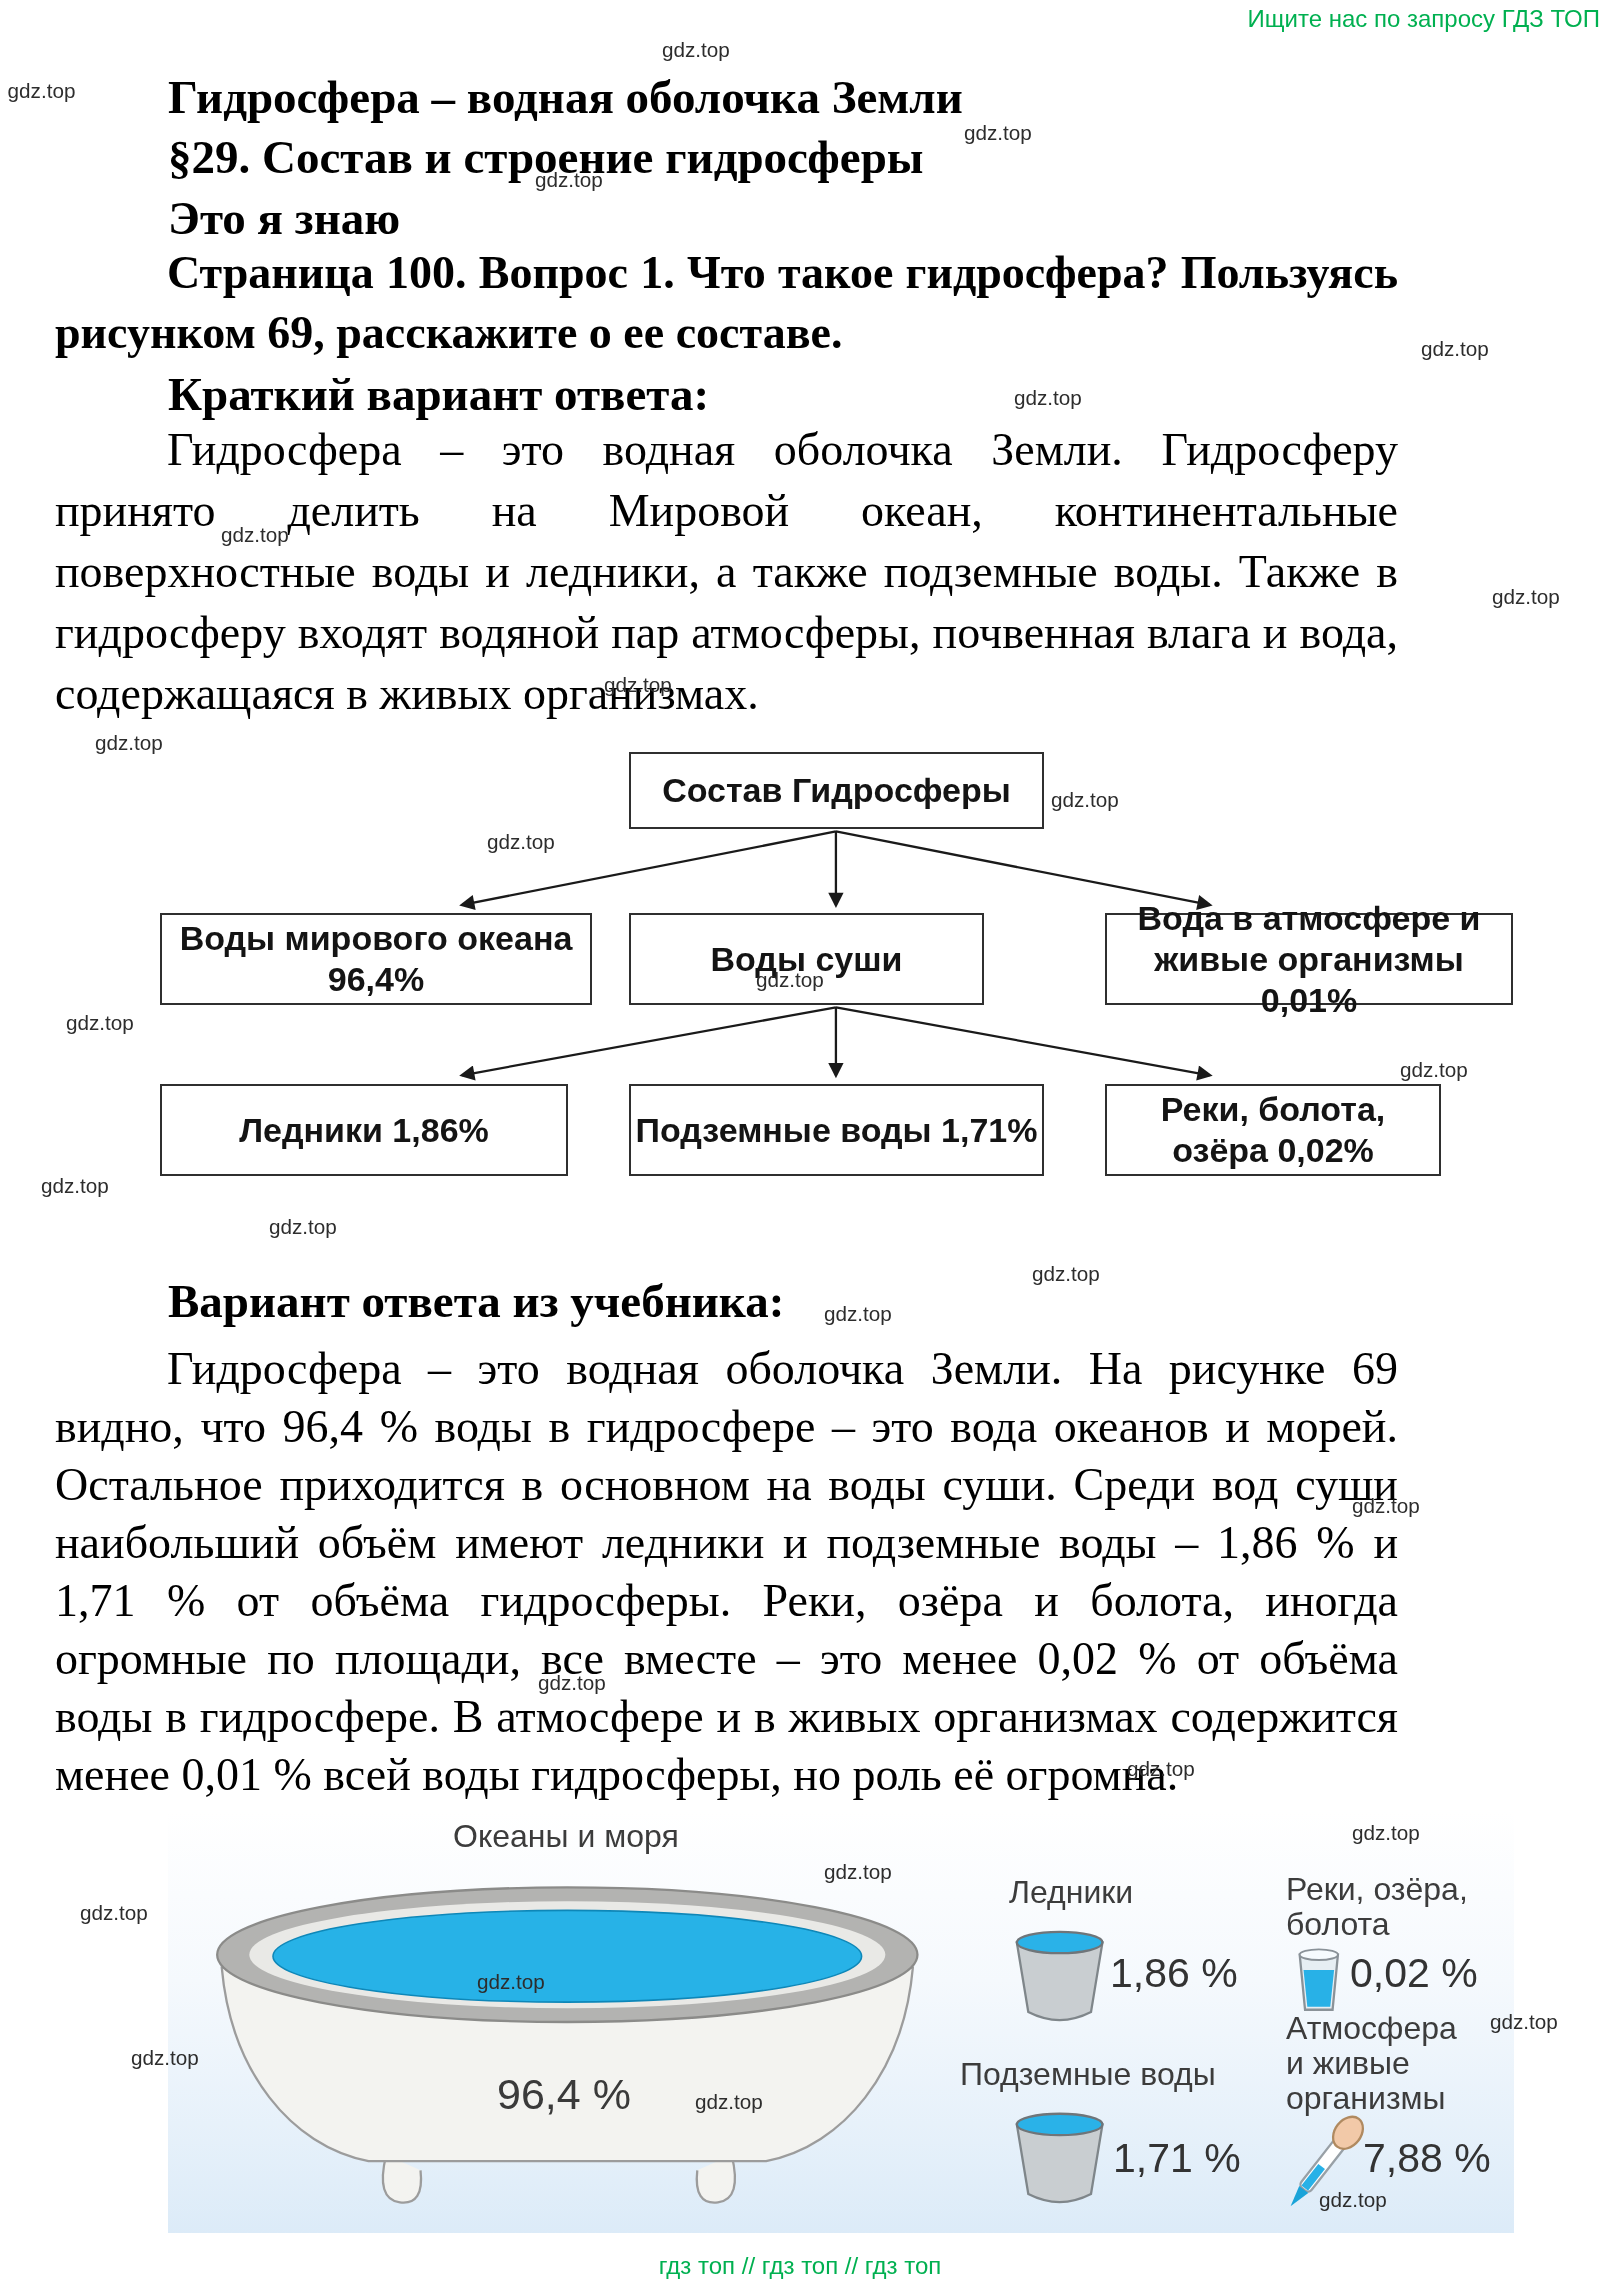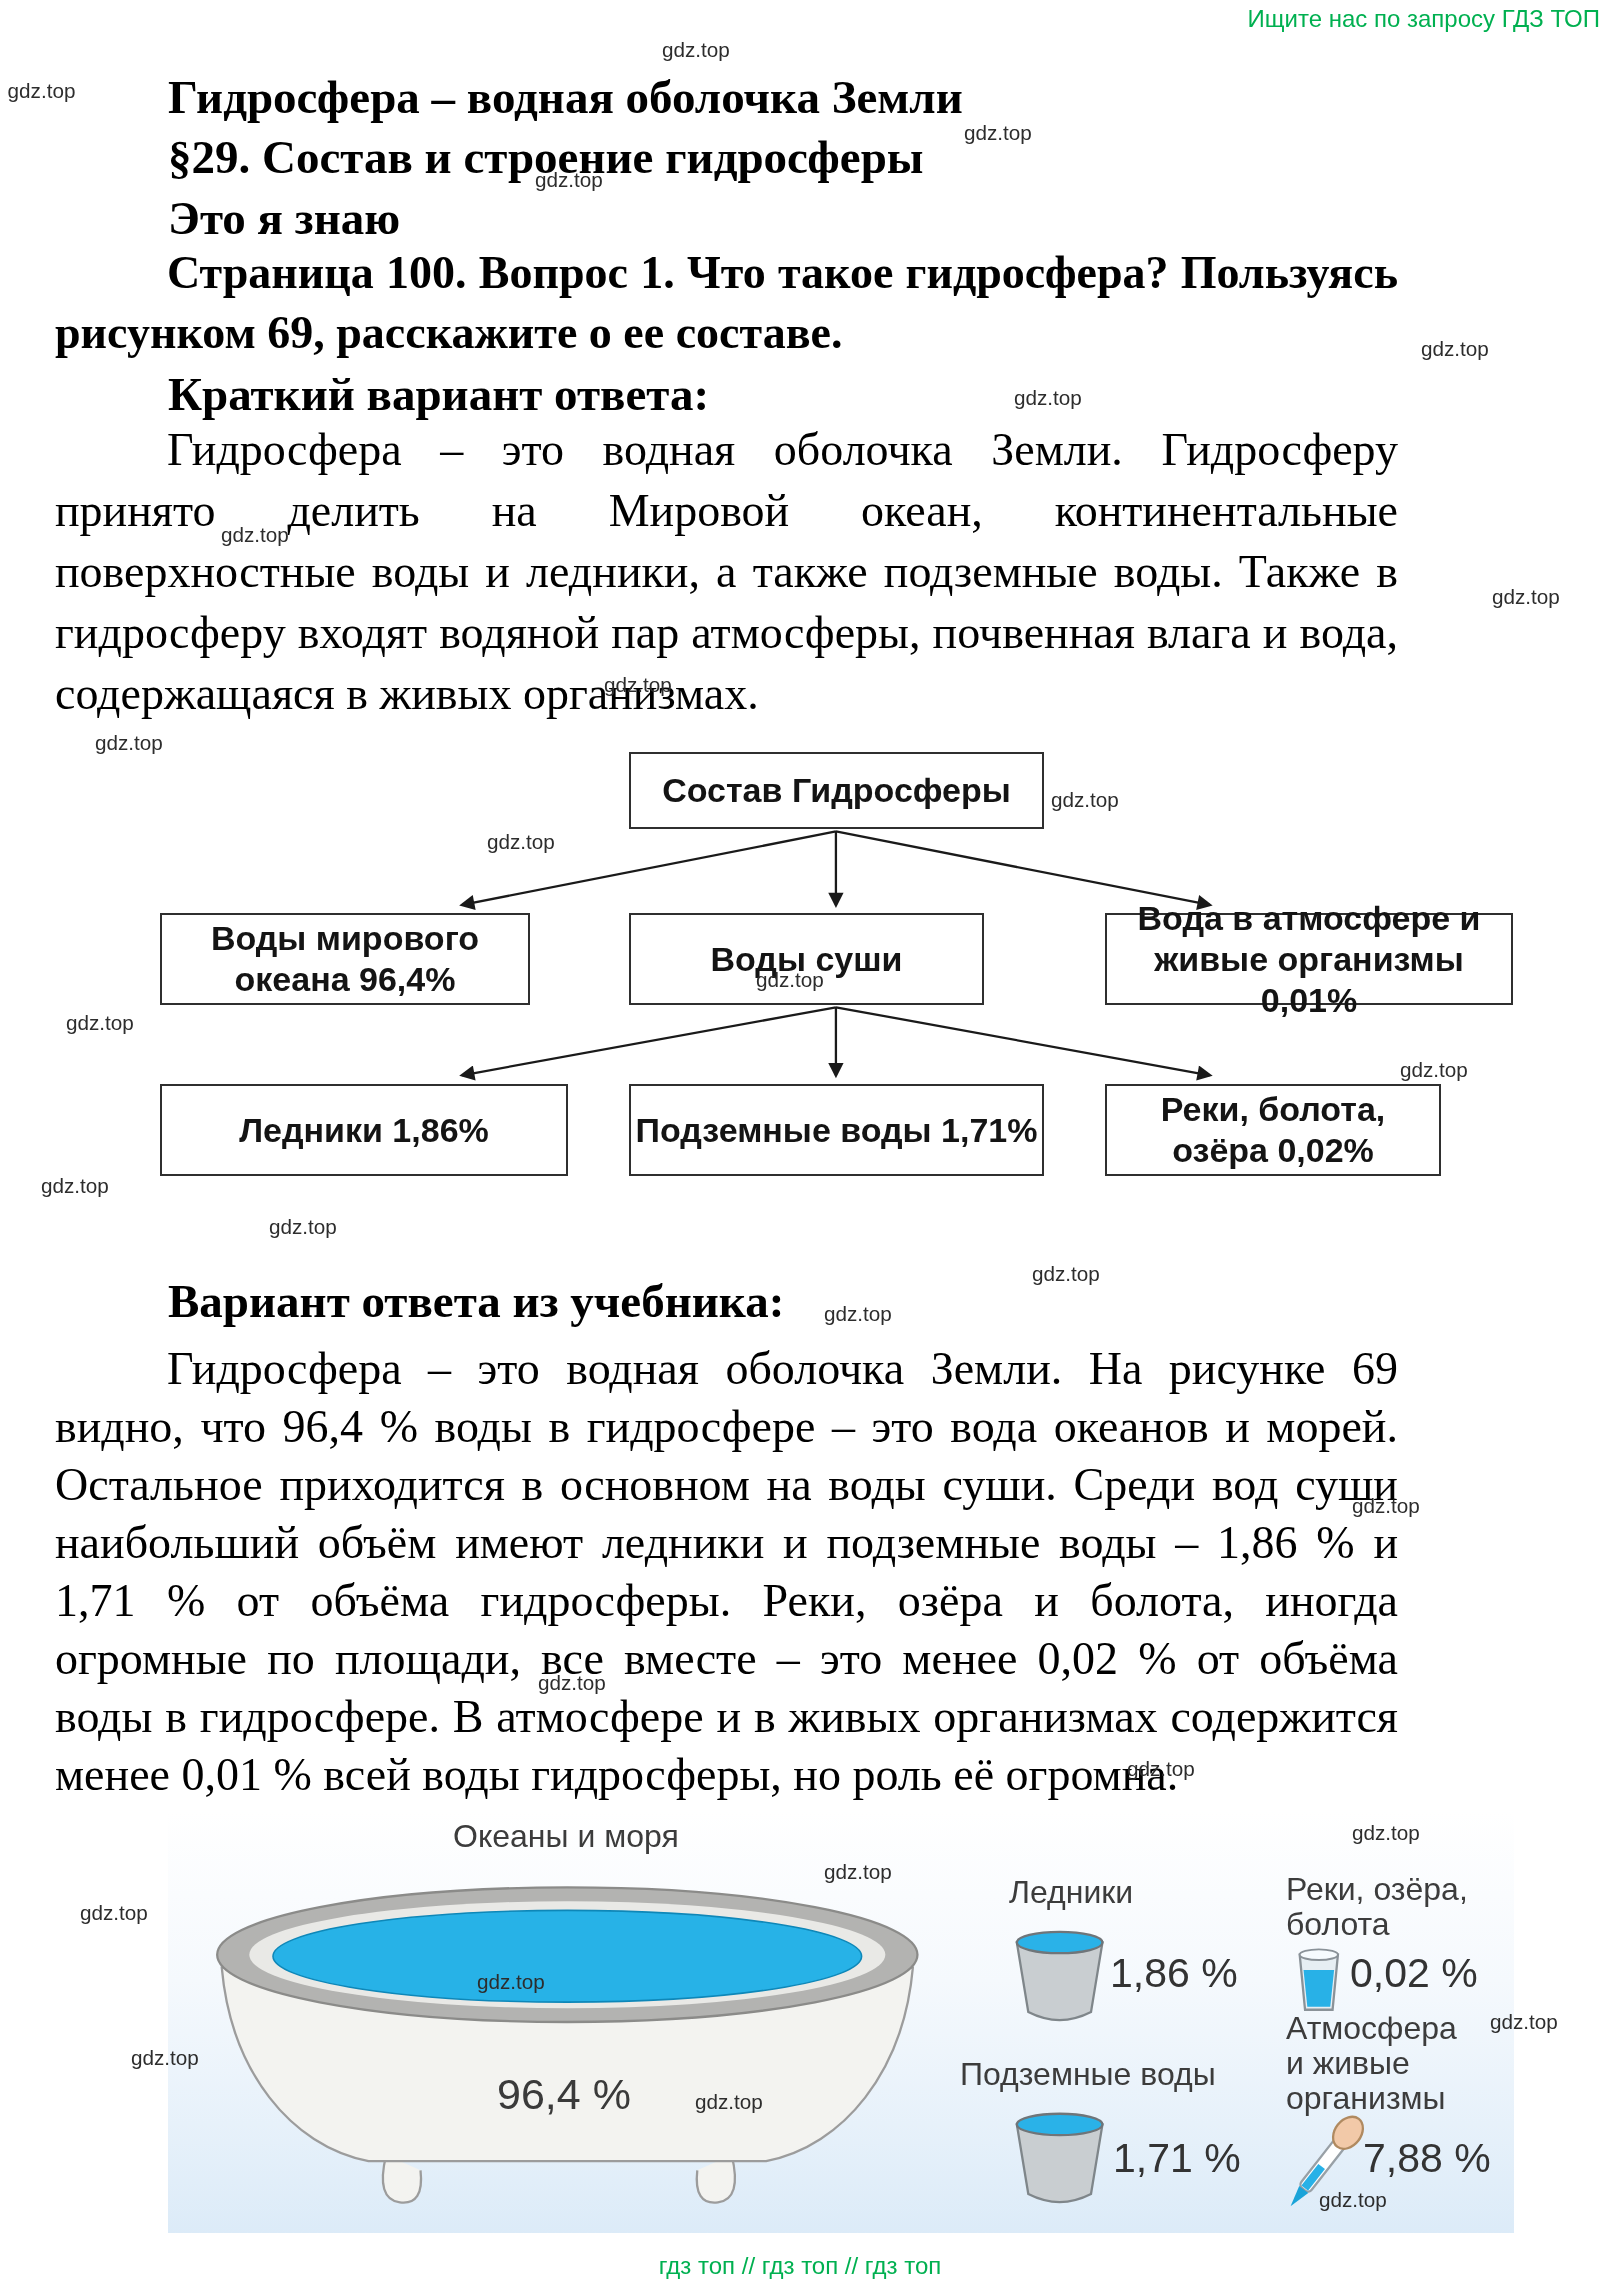--- a/index.html
+++ b/index.html
@@ -82,21 +82,21 @@
     <g stroke="#1a1a1a" stroke-width="3" fill="none">
       <line x1="1093" y1="104" x2="604" y2="200" marker-end="url(#ah)"></line>
       <line x1="1093" y1="104" x2="1093" y2="200" marker-end="url(#ah)"></line>
       <line x1="1093" y1="104" x2="1582" y2="200" marker-end="url(#ah)"></line>
       <line x1="1093" y1="334" x2="604" y2="423" marker-end="url(#ah)"></line>
       <line x1="1093" y1="334" x2="1093" y2="423" marker-end="url(#ah)"></line>
       <line x1="1093" y1="334" x2="1582" y2="423" marker-end="url(#ah)"></line>
     </g>
   </svg>
   <div class="dbox" style="left:629px;  top:0;     width:415px; height:77px;">Состав Гидросферы</div>
-  <div class="dbox" style="left:160px;  top:161px; width:370px; height:92px;">Воды мирового океана 96,4%</div>
+  <div class="dbox" style="left:160px;  top:161px; width:432px; height:92px;">Воды мирового океана 96,4%</div>
   <div class="dbox" style="left:629px;  top:161px; width:355px; height:92px;">Воды суши</div>
   <div class="dbox" style="left:1105px; top:161px; width:408px; height:92px;">Вода в атмосфере и живые организмы 0,01%</div>
   <div class="dbox" style="left:160px;  top:332px; width:408px; height:92px;">Ледники 1,86%</div>
   <div class="dbox" style="left:629px;  top:332px; width:415px; height:92px;">Подземные воды 1,71%</div>
   <div class="dbox" style="left:1105px; top:332px; width:336px; height:92px;">Реки, болота, озёра 0,02%</div>
 </div>
 
 <div class="abs h" style="left:168px; top:1273px;">Вариант ответа из учебника:</div>
 <div class="abs para body2" style="top:1340px;">Гидросфера – это водная оболочка Земли. На рисунке 69 видно, что 96,4 % воды в гидросфере – это вода океанов и морей. Остальное приходится в основном на воды суши. Среди вод суши наибольший объём имеют ледники и подземные воды – 1,86 % и 1,71 % от объёма гидросферы. Реки, озёра и болота, иногда огромные по площади, все вместе – это менее 0,02 % от объёма воды в гидросфере. В атмосфере и в живых организмах содержится менее 0,01 % всей воды гидросферы, но роль её огромна.</div>
 

